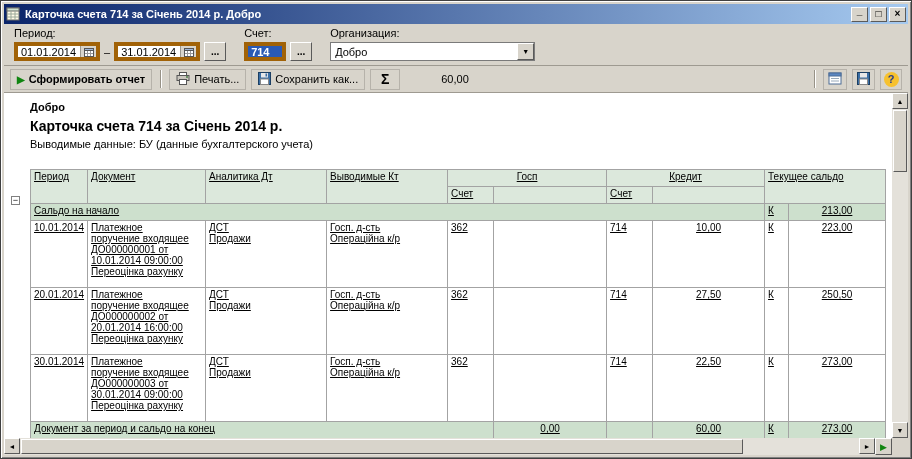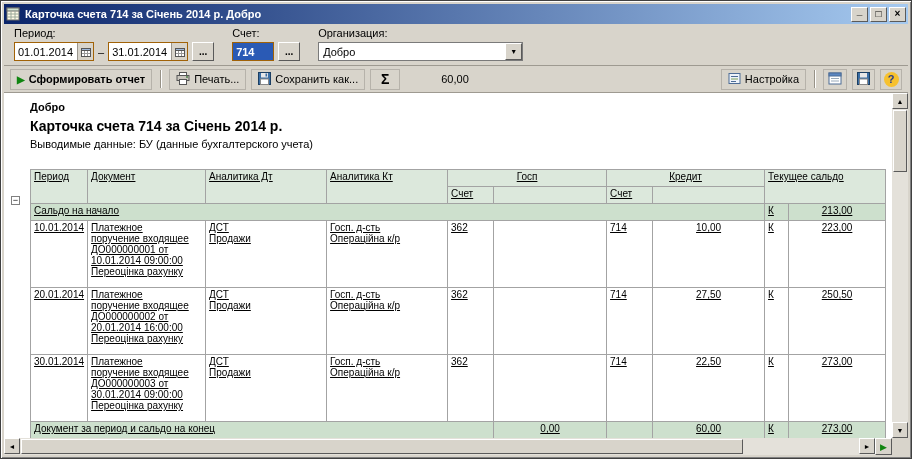--- a/index.html
+++ b/index.html
@@ -41,21 +41,21 @@
     flex: 0 0 40px;
     display: flex; align-items: flex-start; gap: 18px;
     padding: 3px 4px 4px 10px;
     border-bottom: 1px solid #9e9a91;
   }
   .fgroup { display: flex; flex-direction: column; gap: 2px; }
   .fgroup label { height: 13px; }
   .fcontrols { display: flex; align-items: center; gap: 4px; }
   .input-box {
     display: inline-flex; align-items: stretch;
-    background: #fff; border: 1px solid #a16207; height: 19px;
+    background: #fff; border: 4px solid #a16207; height: 19px;
   }
   .input-box input {
     border: none; outline: none; width: 62px; padding: 1px 3px;
     font: 11px "Liberation Sans", sans-serif; background: transparent;
   }
   .mini-btn {
     width: 16px; background: var(--window_bg);
     border: none; border-left: 1px solid #9a968e;
     display: inline-flex; align-items: center; justify-content: center; cursor: default;
   }
@@ -273,31 +273,20 @@
           </svg>
       </span>
       <span>Сохранить как...</span>
     </button>
     <button class="tbtn sigma-btn">
       <span>Σ</span>
     </button>
     <span class="sigma-value">60,00</span>
 
     <span class="tb-right">
-      <button class="tbtn">
-        <span>
-          <svg width="13" height="13" viewBox="0 0 13 13">
-              <rect x="1" y="1.5" width="11" height="10" fill="#eef3fa" stroke="#4d6c96"></rect>
-              <line x1="3" y1="4.5" x2="10" y2="4.5" stroke="#4d6c96"></line>
-              <line x1="3" y1="7" x2="10" y2="7" stroke="#7aa05a"></line>
-              <line x1="3" y1="9.5" x2="8" y2="9.5" stroke="#4d6c96"></line>
-            </svg>
-        </span>
-        <span>Настройка</span>
-      </button>
       <span class="vsep"></span>
       <button class="tbtn icon-only">
         <span>
           <svg width="14" height="13" viewBox="0 0 14 13">
               <rect x="1" y="1" width="12" height="11" fill="#fff" stroke="#4d6c96"></rect>
               <rect x="1" y="1" width="12" height="3" fill="#5b87c2" stroke="#4d6c96"></rect>
               <line x1="3" y1="6.5" x2="11" y2="6.5" stroke="#9ab"></line>
               <line x1="3" y1="9" x2="11" y2="9" stroke="#9ab"></line>
             </svg>
         </span>
@@ -341,21 +330,21 @@
             <col style="width:46px">
             <col style="width:112px">
           <col style="width:24px">
             <col style="width:97px">
         </colgroup>
         <thead>
           <tr>
             <th rowspan="2" class="al">Период</th>
             <th rowspan="2" class="al">Документ</th>
             <th rowspan="2" class="al">Аналитика Дт</th>
-            <th rowspan="2" class="al">Аналитика Кт</th>
+            <th rowspan="2" class="al">Выводимые Кт</th>
             <th colspan="2">Госп</th>
             <th colspan="2">Кредит</th>
             <th rowspan="2" colspan="2" class="al">Текущее сальдо</th>
           </tr>
           <tr>
             <th class="al">Счет</th>
             <th></th>
             <th class="al">Счет</th>
             <th></th>
           </tr>

